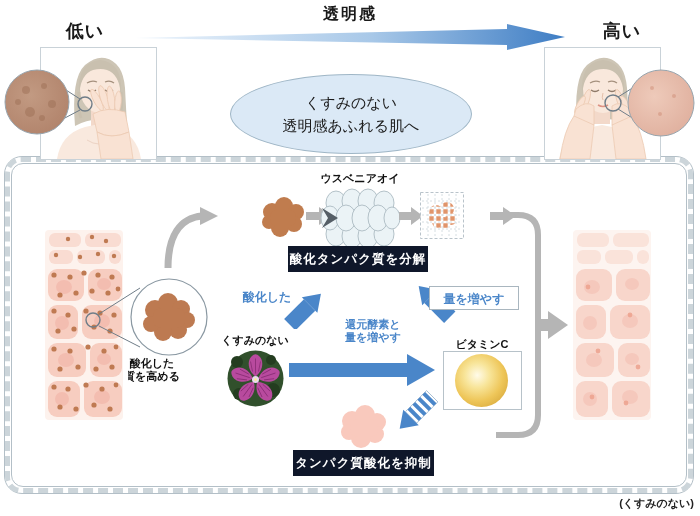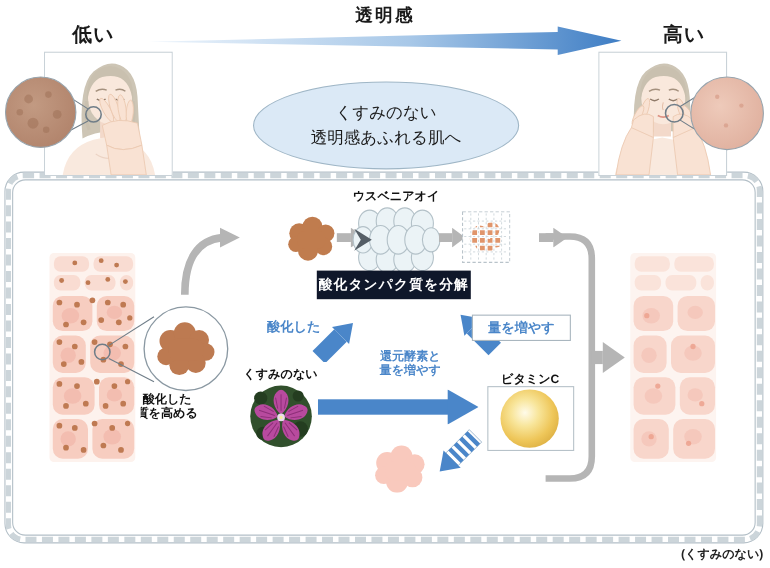--- a/index.html
+++ b/index.html
@@ -498,20 +498,21 @@
       <circle cx="15" cy="17" r="10"></circle>
         <circle cx="28" cy="11" r="10"></circle>
         <circle cx="40" cy="18" r="9"></circle>
       <circle cx="38" cy="30" r="9"></circle>
         <circle cx="24" cy="34" r="10"></circle>
         <circle cx="12" cy="28" r="8"></circle>
       <rect x="13" y="15" width="28" height="18" rx="8"></rect>
     </g>
   </svg>
 
+  <div class="abs caption caption-suppress">タンパク質酸化を抑制</div>
 
   <svg class="abs" style="left:492px;top:205px;z-index:4;" width="80" height="240" viewBox="0 0 80 240">
     <path d="M4,10 H26 Q46,10 46,30 V210 Q46,230 26,230 H4" fill="none" stroke="#b5b5b5" stroke-width="6"></path>
     <rect x="46" y="114" width="10" height="12" fill="#b5b5b5"></rect>
     <polygon points="56,106 76,120 56,134" fill="#b5b5b5"></polygon>
   </svg>
 
   <div class="abs footer-note">(くすみのない)</div>
 
 </div>

